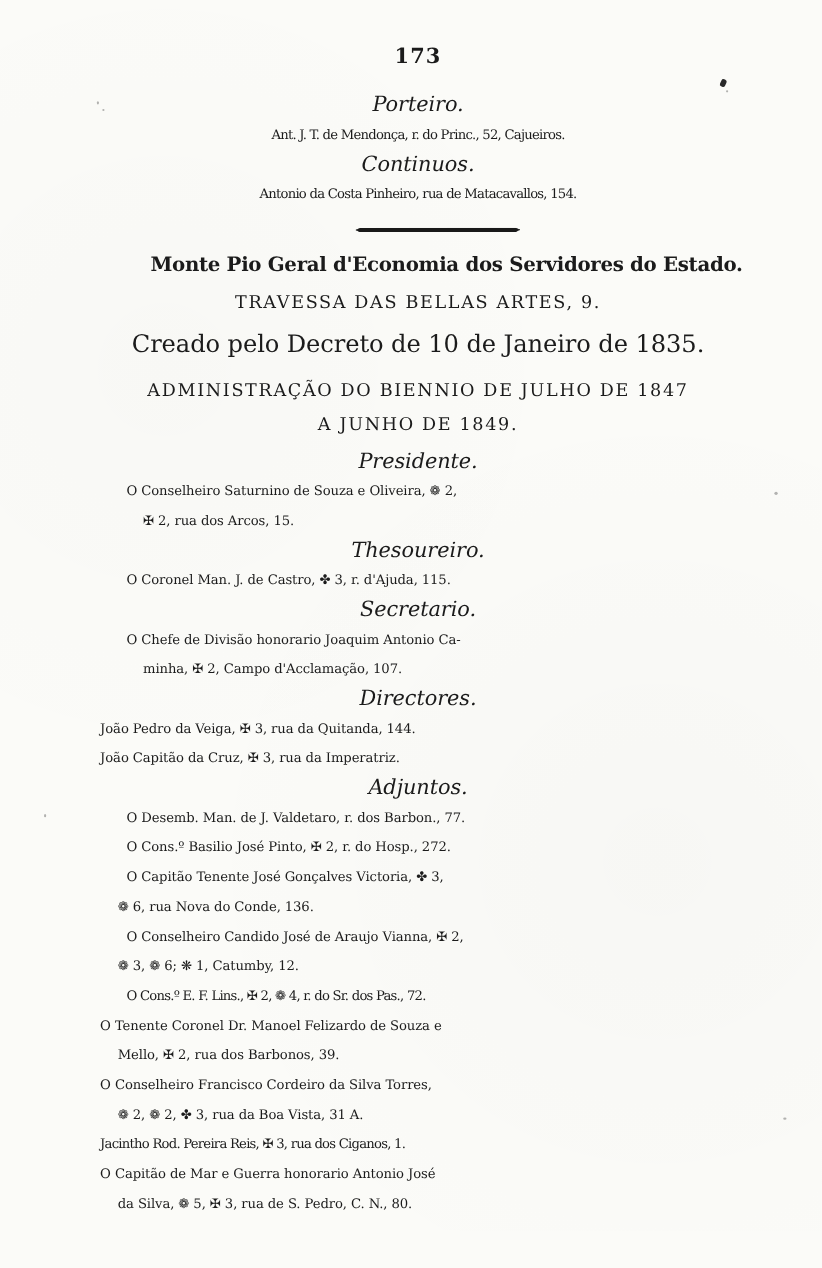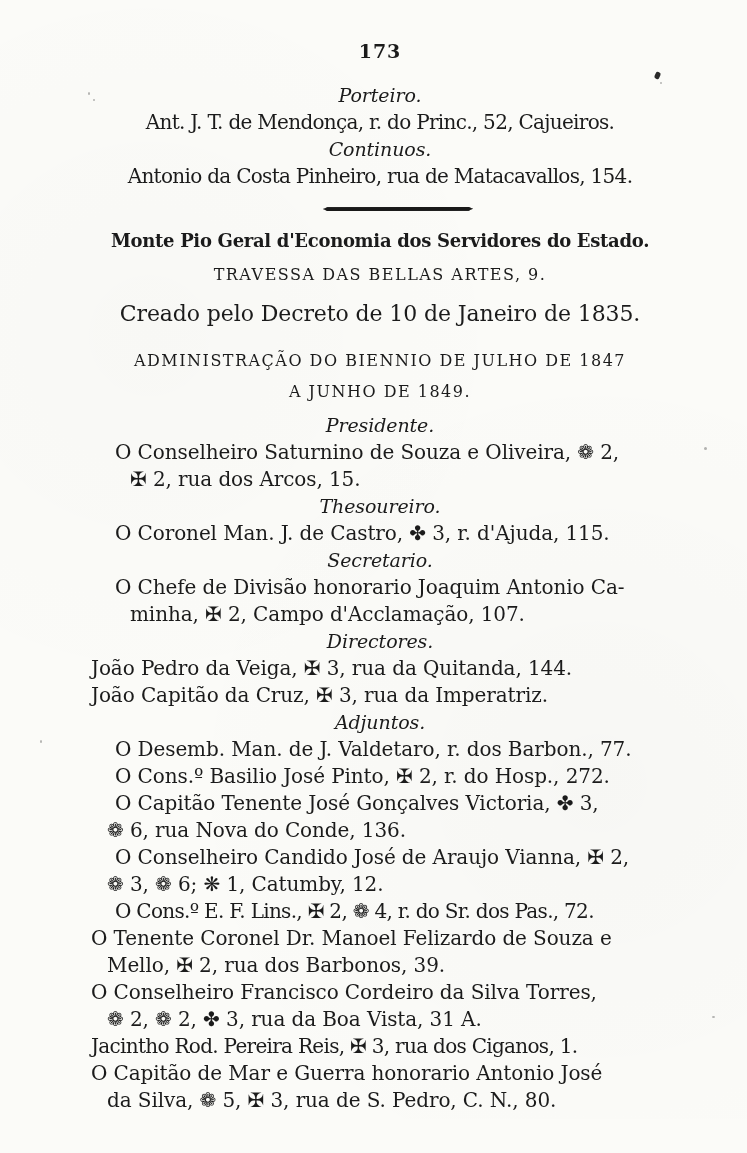--- a/index.html
+++ b/index.html
@@ -15,44 +15,44 @@
     position:absolute;left:0;top:0;width:747px;height:1119px;
     background:
       radial-gradient(circle at 20% 30%, rgba(0,0,0,0.012), transparent 40%),
       radial-gradient(circle at 80% 70%, rgba(0,0,0,0.015), transparent 45%),
       #fbfbf8;
   }
   .content{
     position:absolute;left:85px;top:38px;width:590px;
   }
   .ln{
-    line-height:27px;font-size:20px;white-space:nowrap;
+    line-height:27px;font-size:12px;white-space:nowrap;
     letter-spacing:-0.1px;
   }
   .tight{letter-spacing:-0.7px;}
   .pagenum{text-align:center;font-weight:bold;font-size:19px;letter-spacing:1px;margin-bottom:17px;}
   .ital{text-align:center;font-style:italic;font-size:19px;}
   .ctr{text-align:center;}
   .ctrlg{text-align:center;font-size:22px;}
-  .orgtitle{text-align:center;font-weight:bold;font-size:18px;letter-spacing:-0.3px;}
+  .orgtitle{text-align:right;font-weight:bold;font-size:18px;letter-spacing:-0.3px;}
   .caps{text-align:center;font-size:16px;letter-spacing:1.5px;}
   .ent{padding-left:30px;}
   .flush{padding-left:6px;}
   .cont{padding-left:22px;}
   .contd{padding-left:45px;}
   .rule{
     width:150px;height:4px;background:#191919;border-radius:2px;
     margin:17px auto 16px auto;transform:translateX(18px);
     box-shadow:0 0 0.5px #191919;
     clip-path:polygon(0 50%,3% 5%,97% 0,100% 45%,97% 95%,3% 100%);
   }
   
   [data-name="org-address"]{margin-top:7px;}
   [data-name="founding-line"]{margin-top:12px;}
-  [data-name="admin-line-1"]{margin-top:20px;}
+  [data-name="admin-line-1"]{margin-top:14px;}
   [data-name="admin-line-2"]{margin-top:4px;}
   [data-name="role-heading-presidente"]{margin-top:7px;}
   .speck{position:absolute;background:#2a2a2a;border-radius:50%;}
   .speck.faint{opacity:.35;}
 </style>
 </head>
 <body>
 
 <div class="page-sheet" data-name="scanned-page">
   <div class="content" data-name="text-block">

